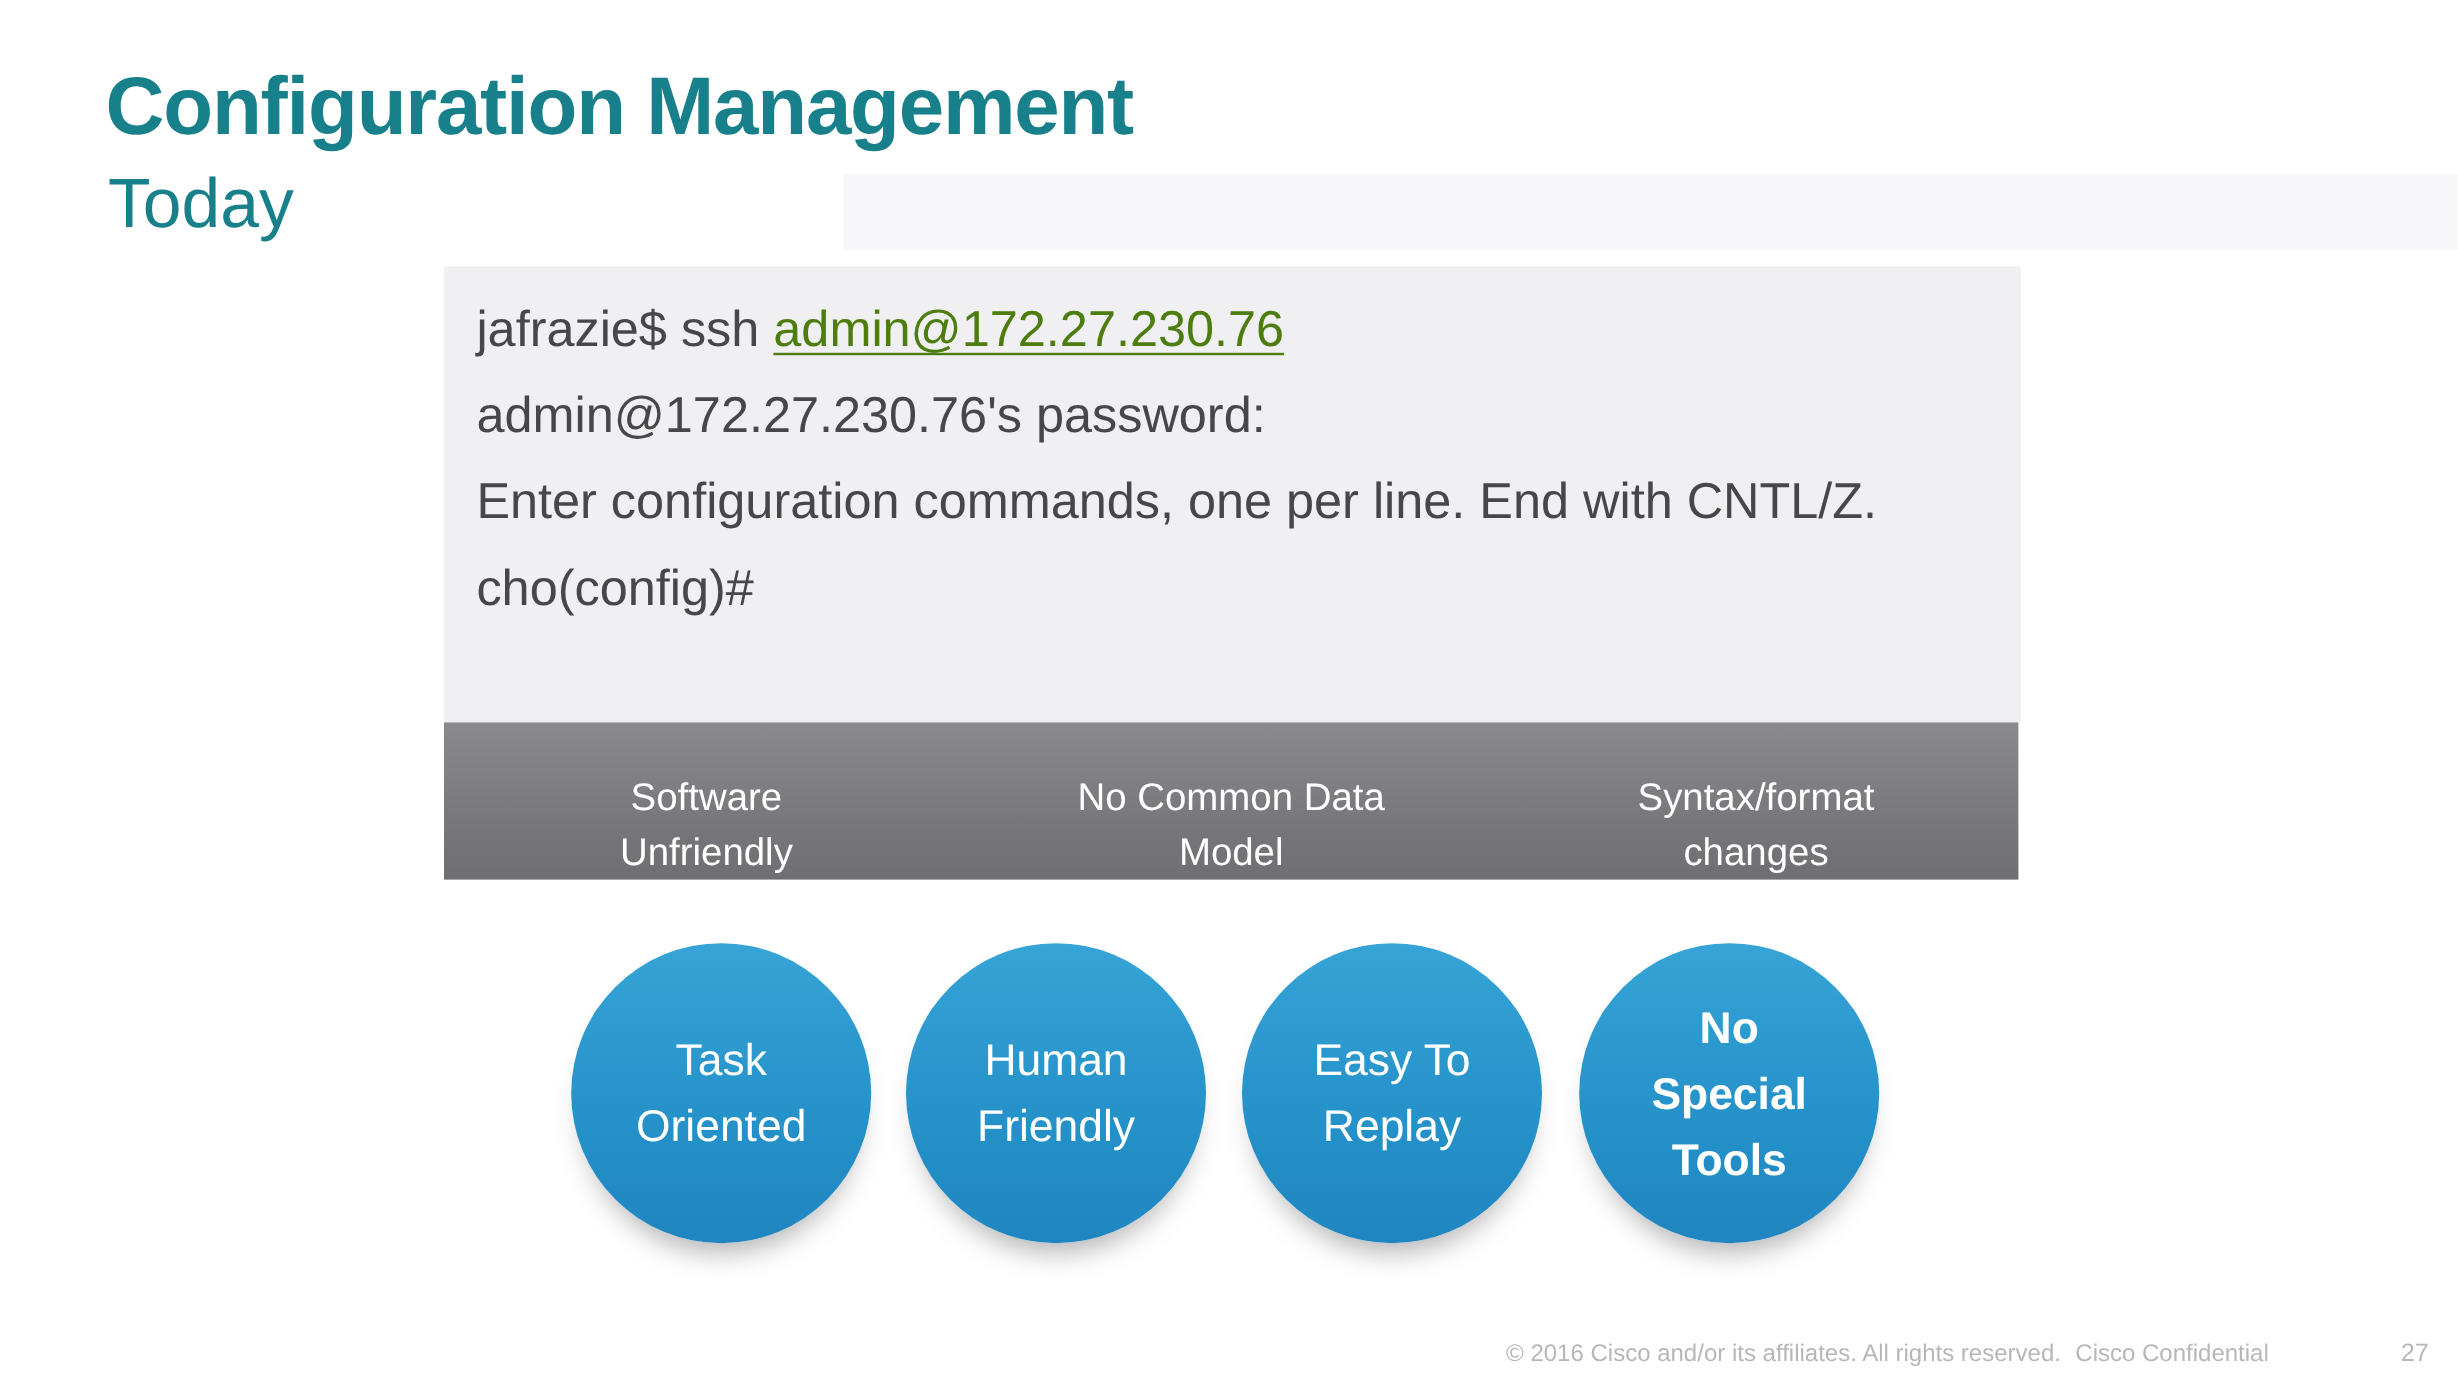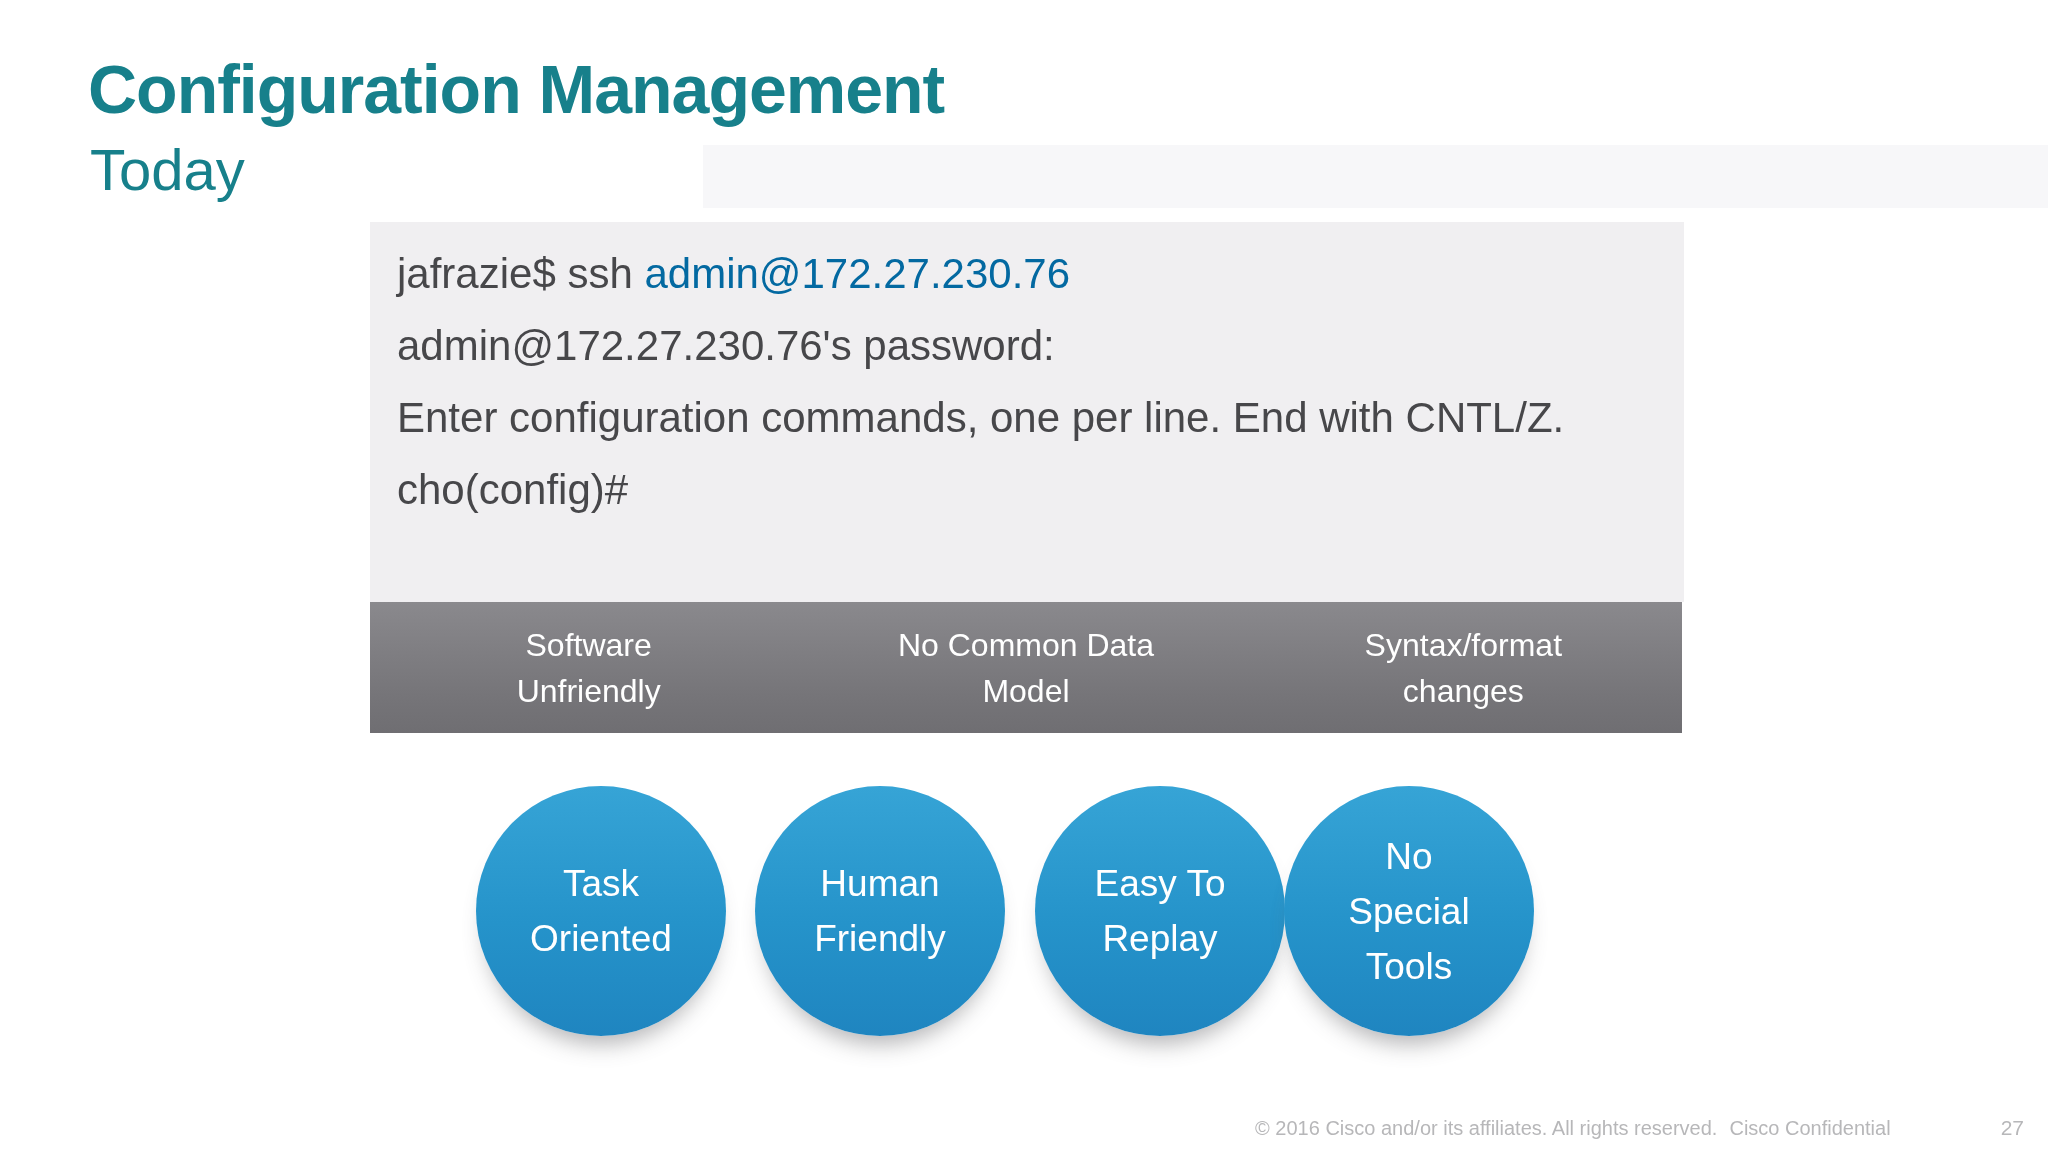--- a/index.html
+++ b/index.html
@@ -21,41 +21,41 @@
     position:absolute;left:90px;top:140px;
     font-size:58px;font-weight:400;color:#17808b;line-height:60px;
   }
   .terminal{
     position:absolute;left:370px;top:222px;width:1314px;height:380px;
     background:#f0eff1;box-sizing:border-box;padding:16px 10px 0 27px;
     color:#47474a;font-size:42px;
   }
   .terminal .tline{height:72px;line-height:72px;white-space:nowrap;}
   .terminal a.ssh-link{
-    color:#0369a1;text-decoration-thickness:2px;
+    color:#4d7c0f;text-decoration:underline;text-decoration-thickness:2px;
     text-underline-offset:6px;cursor:pointer;
   }
   .issues-bar{
     position:absolute;left:370px;top:602px;width:1312px;height:131px;
     background:linear-gradient(180deg,#8a898d 0%,#767579 70%,#6f6e72 100%);
-    display:flex;align-items:center;
+    display:flex;align-items:flex-end;
   }
   .issue{
     flex:1;text-align:center;color:#ffffff;
     font-size:32px;line-height:46px;white-space:pre-line;
   }
   .circle{
     position:absolute;top:786px;width:250px;height:250px;border-radius:50%;
     background:linear-gradient(180deg,#36a4d6 0%,#2593ca 55%,#1f85c0 100%);
     display:flex;align-items:center;justify-content:center;
     text-align:center;color:#ffffff;font-size:37px;line-height:55px;
     white-space:pre-line;
     box-shadow:0 18px 22px -10px rgba(90,90,95,0.45);
   }
-  .c1{left:476px;} .c2{left:755px;} .c3{left:1035px;} .c4{left:1284px;}
+  .c1{left:476px;} .c2{left:755px;} .c3{left:1035px;} .c4{left:1316px;font-weight:bold;}
   .footer{
     position:absolute;top:1116px;right:24px;
     display:flex;align-items:baseline;
     color:#b7b7b9;font-size:20px;line-height:24px;white-space:nowrap;
   }
   .footer .confidential{margin-left:12px;}
   .footer .pagenum{margin-left:110px;font-size:21px;}
 </style>
 </head>
 <body>

